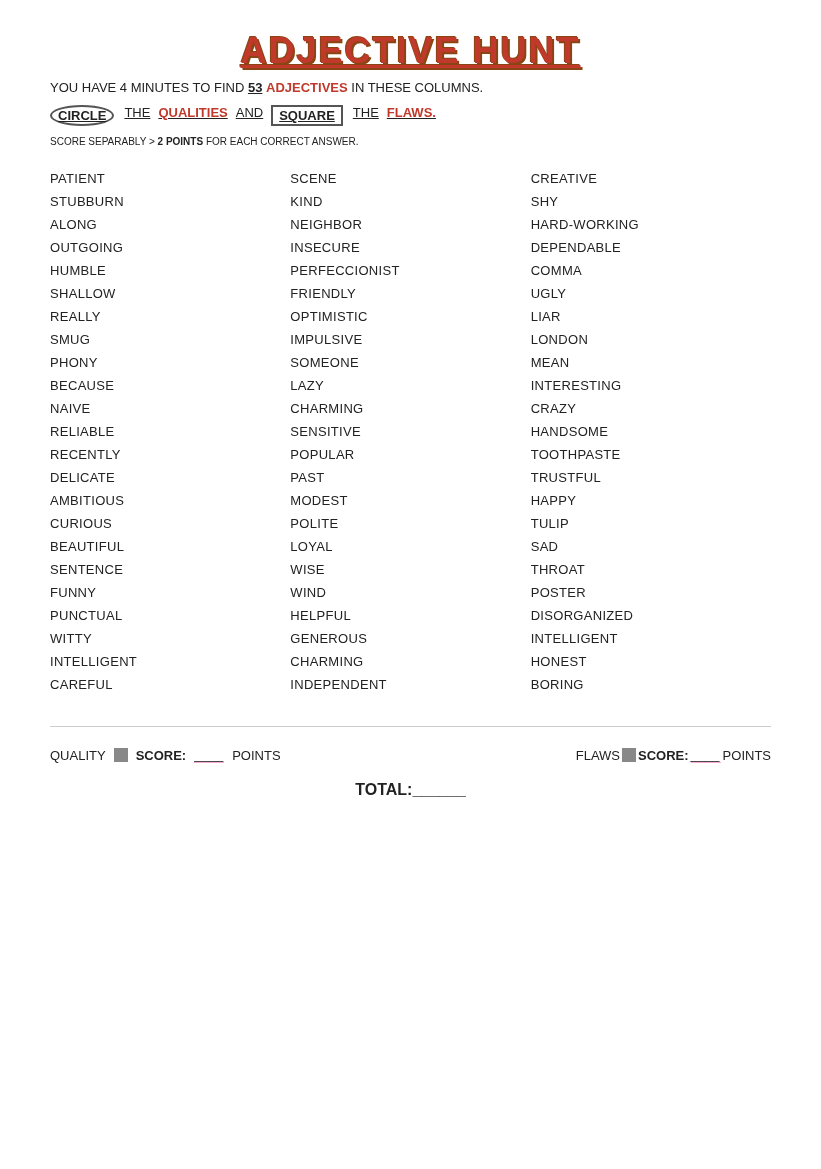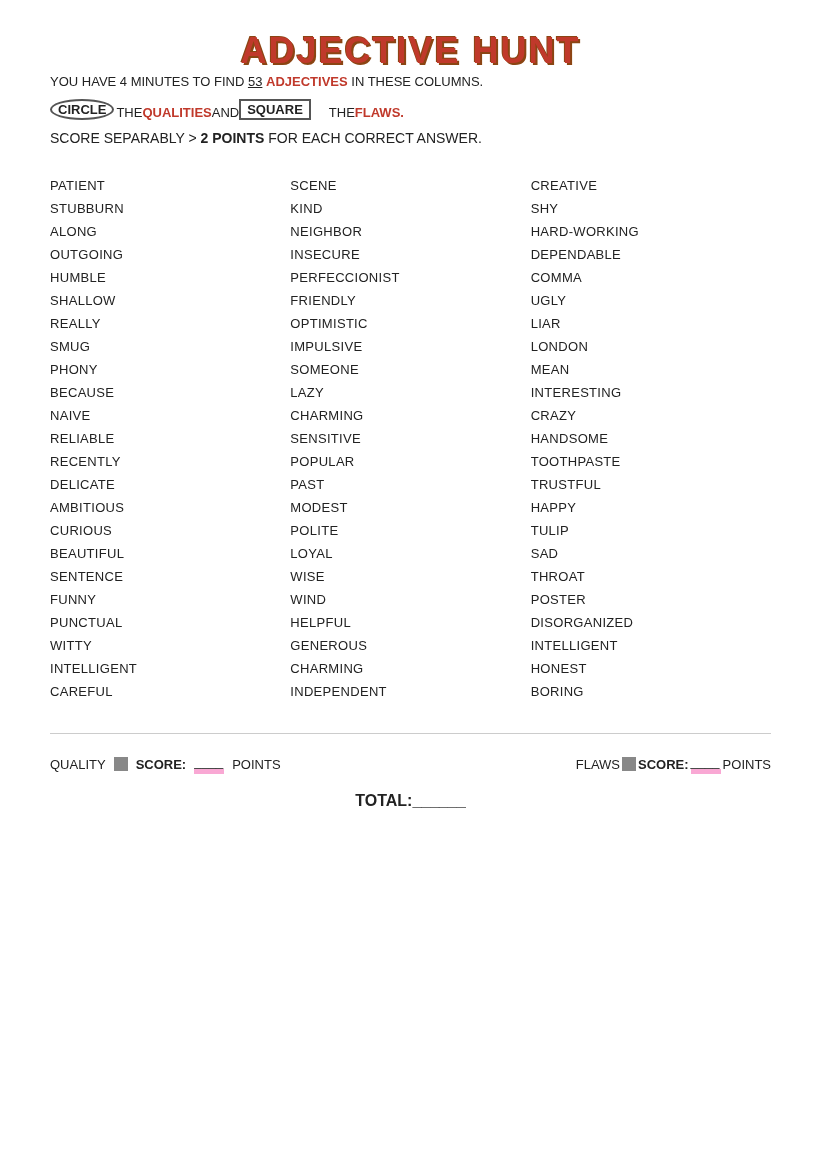--- a/index.html
+++ b/index.html
@@ -13,71 +13,73 @@
       padding: 30px 50px;
     }
     .page-title {
       text-align: center;
       font-size: 36px;
       font-weight: 900;
       font-family: Arial Black, Arial, sans-serif;
       color: #c0392b;
       letter-spacing: 2px;
       text-shadow: 2px 2px 0 #8B4513, -1px -1px 0 #8B4513;
-      margin-bottom: 2px;
+      margin-bottom: 8px;
+      text-decoration: underline;
       text-decoration-color: #c0392b;
     }
     .instruction-line {
       font-size: 13px;
       margin-bottom: 10px;
       font-weight: normal;
     }
     .instruction-line .num {
-      font-weight: normal;
+      font-weight: bold;
       text-decoration: underline;
     }
     .instruction-line .adj-label {
       color: #c0392b;
       font-weight: bold;
     }
     .circle-square-line {
       font-size: 13px;
       margin-bottom: 10px;
       display: flex;
-      align-items: flex-end;
-      gap: 0;
+      align-items: flex-start;
+      gap: 8px;
       flex-wrap: wrap;
+      text-decoration: underline;
     }
     .circle-word {
       display: inline-block;
       border: 2px solid #555;
       border-radius: 50%;
       padding: 1px 6px;
       font-weight: bold;
       margin-right: 2px;
     }
     .square-word {
       display: inline-block;
       border: 2px solid #555;
       border-radius: 0;
       padding: 1px 6px;
       font-weight: bold;
-      margin-right: 18px;
+      margin-right: 2px;
     }
     .qualities-label {
       color: #c0392b;
       font-weight: bold;
     }
     .flaws-label {
       color: #c0392b;
       font-weight: bold;
     }
     .score-line {
-      font-size: 14px;
-      margin-bottom: 28px;
+      font-size: 10px;
+      margin-bottom: 20px;
     }
     .score-line .pts {
       font-weight: bold;
     }
     .word-grid {
       display: grid;
       grid-template-columns: 1fr 1fr 1fr;
       gap: 0;
       margin-bottom: 30px;
     }
@@ -104,21 +106,21 @@
       display: flex;
       align-items: center;
       margin-left: auto;
     }
     .score-label {
       font-weight: bold;
     }
     .score-blank {
       display: inline-block;
       width: 30px;
-      border-bottom: 5px solid #f9a8d4;
+      border-bottom: 1px solid #f9a8d4;
       margin: 0 2px;
     }
     .total-line {
       text-align: center;
       font-size: 16px;
       font-weight: bold;
       margin-top: 18px;
     }
     .score-icon {
       display: inline-block;

